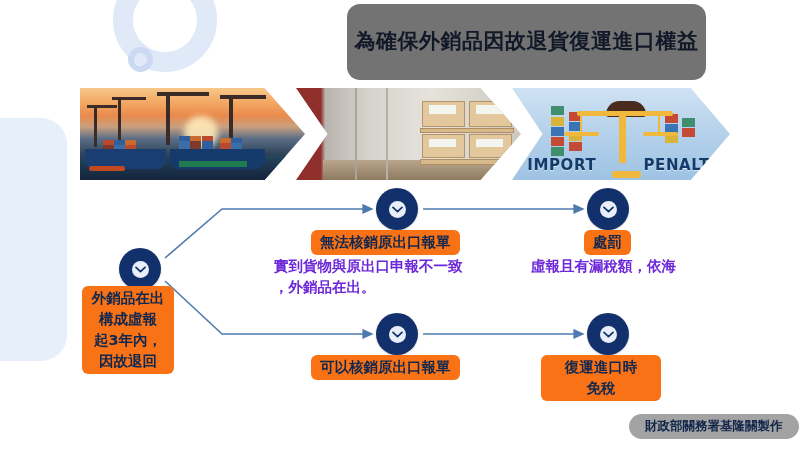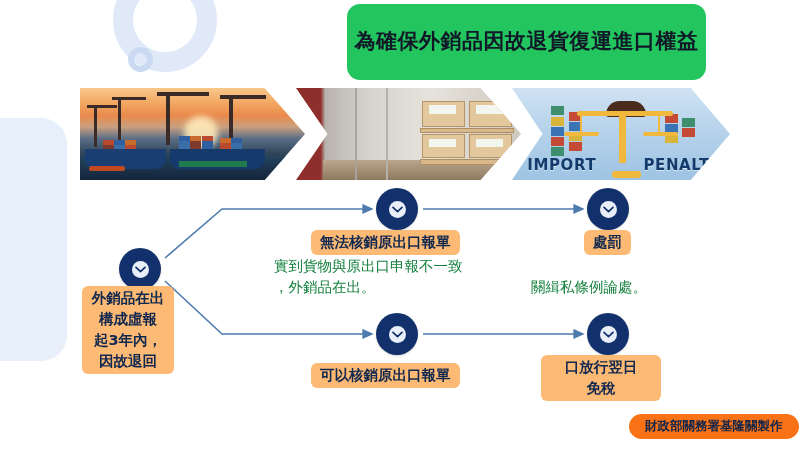--- a/index.html
+++ b/index.html
@@ -49,21 +49,21 @@
     background: #E7EFFA;
   }
 
   
   .title-banner {
     position: absolute;
     left: 347px;
     top: 4px;
     width: 359px;
     height: 76px;
-    background: #22c55e;
+    background: #737373;
     border-radius: 13px;
     display: flex;
     flex-direction: column;
     align-items: center;
     justify-content: center;
     gap: 2px;
   }
   .title-line {
     color: #111827;
     font-size: 21px;
@@ -182,44 +182,44 @@
   .node .inner {
     width: 17px; height: 17px;
     border-radius: 50%;
     background: #E9EFF9;
     display: flex; align-items: center; justify-content: center;
   }
   .node .inner svg { display: block; }
 
   .pill {
     position: absolute;
-    background: #fdba74;
+    background: #f97316;
     border-radius: 6px;
     padding: 2px 9px;
     color: #10274F;
     font-size: 14.5px;
     font-weight: 700;
     white-space: nowrap;
     line-height: 1.45;
     text-align: center;
   }
   .pill.multi { white-space: normal; }
 
   .body-text {
     position: absolute;
-    color: #15803d;
+    color: #6d28d9;
     font-size: 14.5px;
-    font-weight: 400;
+    font-weight: 700;
     line-height: 1.42;
   }
 
   .footer-pill {
     position: absolute;
     left: 629px; top: 414px;
-    background: #f97316;
+    background: #a3a3a3;
     border-radius: 14px;
     padding: 4px 16px;
     color: #11254A;
     font-size: 12.5px;
     font-weight: 700;
     white-space: nowrap;
   }
 </style>
 </head>
 <body>
@@ -362,42 +362,41 @@
     <span>，外銷品在出。</span>
   </div>
 
   <div class="node" style="left:376px; top:313px;">
     <span class="inner">
       <svg width="11" height="7" viewBox="0 0 11 7">
         <path d="M1 1.4 L5.5 5.6 L10 1.4" fill="none" stroke="#12306B" stroke-width="1.7" stroke-linecap="round" stroke-linejoin="round"></path>
       </svg>
     </span>
   </div>
-  <div class="pill" style="left:311px; top:355px;margin-top:8px;">可以核銷原出口報單</div>
+  <div class="pill" style="left:311px; top:355px;">可以核銷原出口報單</div>
 
   <div class="node" style="left:587px; top:188px;">
     <span class="inner">
       <svg width="11" height="7" viewBox="0 0 11 7">
         <path d="M1 1.4 L5.5 5.6 L10 1.4" fill="none" stroke="#12306B" stroke-width="1.7" stroke-linecap="round" stroke-linejoin="round"></path>
       </svg>
     </span>
   </div>
   <div class="pill" style="left:584px; top:230px;">處罰</div>
   <div class="body-text" style="left:531px; top:256px; width:175px;">
-    <br>
-    <span>關緝私條例論處。</span>
+    <span>虛報且有漏稅額，依海</span><br>
   </div>
 
   <div class="node" style="left:587px; top:313px;">
     <span class="inner">
       <svg width="11" height="7" viewBox="0 0 11 7">
         <path d="M1 1.4 L5.5 5.6 L10 1.4" fill="none" stroke="#12306B" stroke-width="1.7" stroke-linecap="round" stroke-linejoin="round"></path>
       </svg>
     </span>
   </div>
   <div class="pill multi" style="left:541px; top:355px; width:120px;">
-    <span>口放行翌日</span><br>
+    <span>復運進口時</span><br>
     <span>免稅</span>
   </div>
 
   <div class="footer-pill">財政部關務署基隆關製作</div>
 
 </div>
 
 </body></html>

